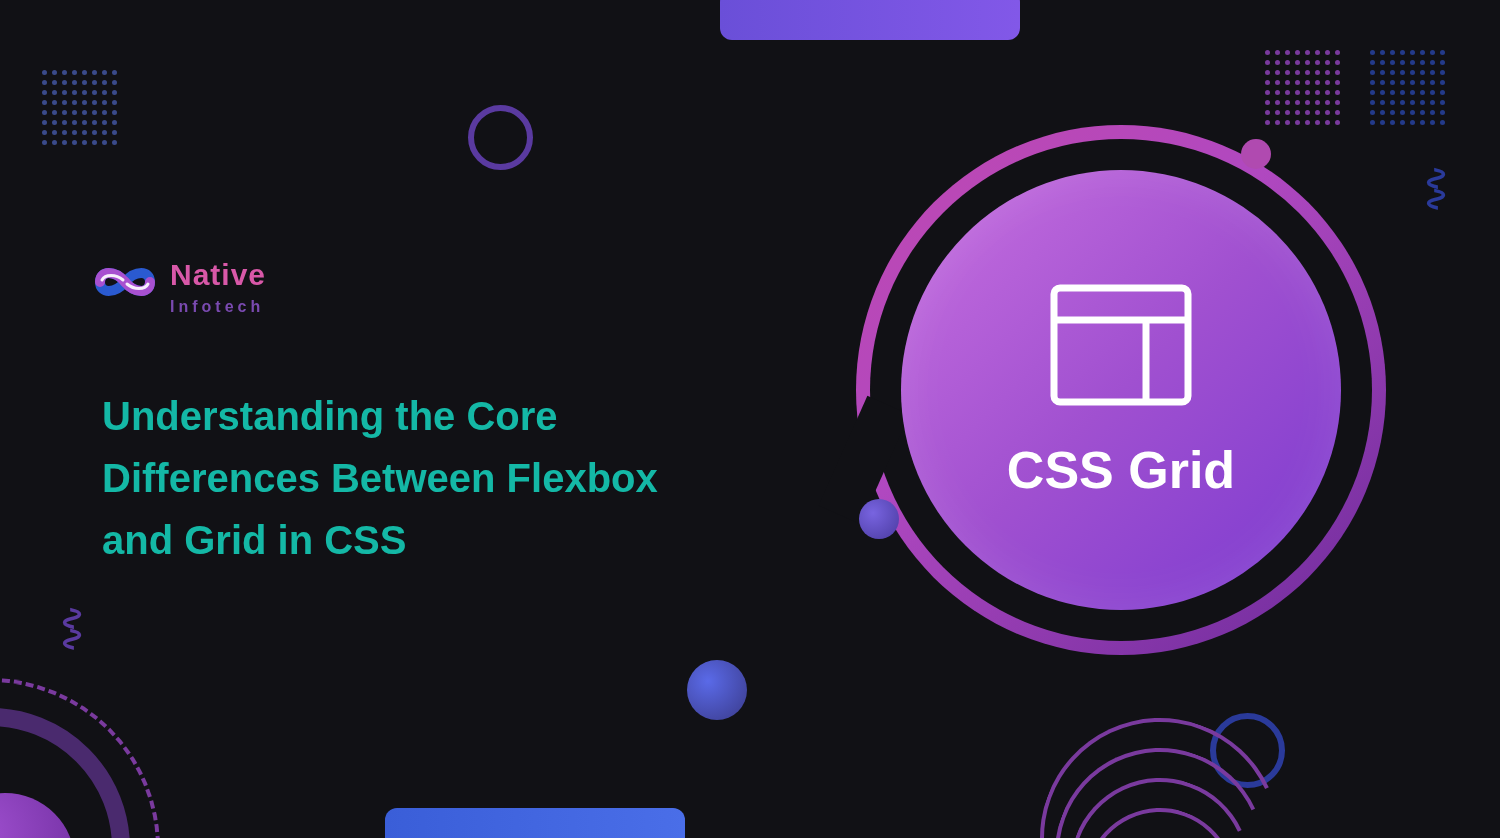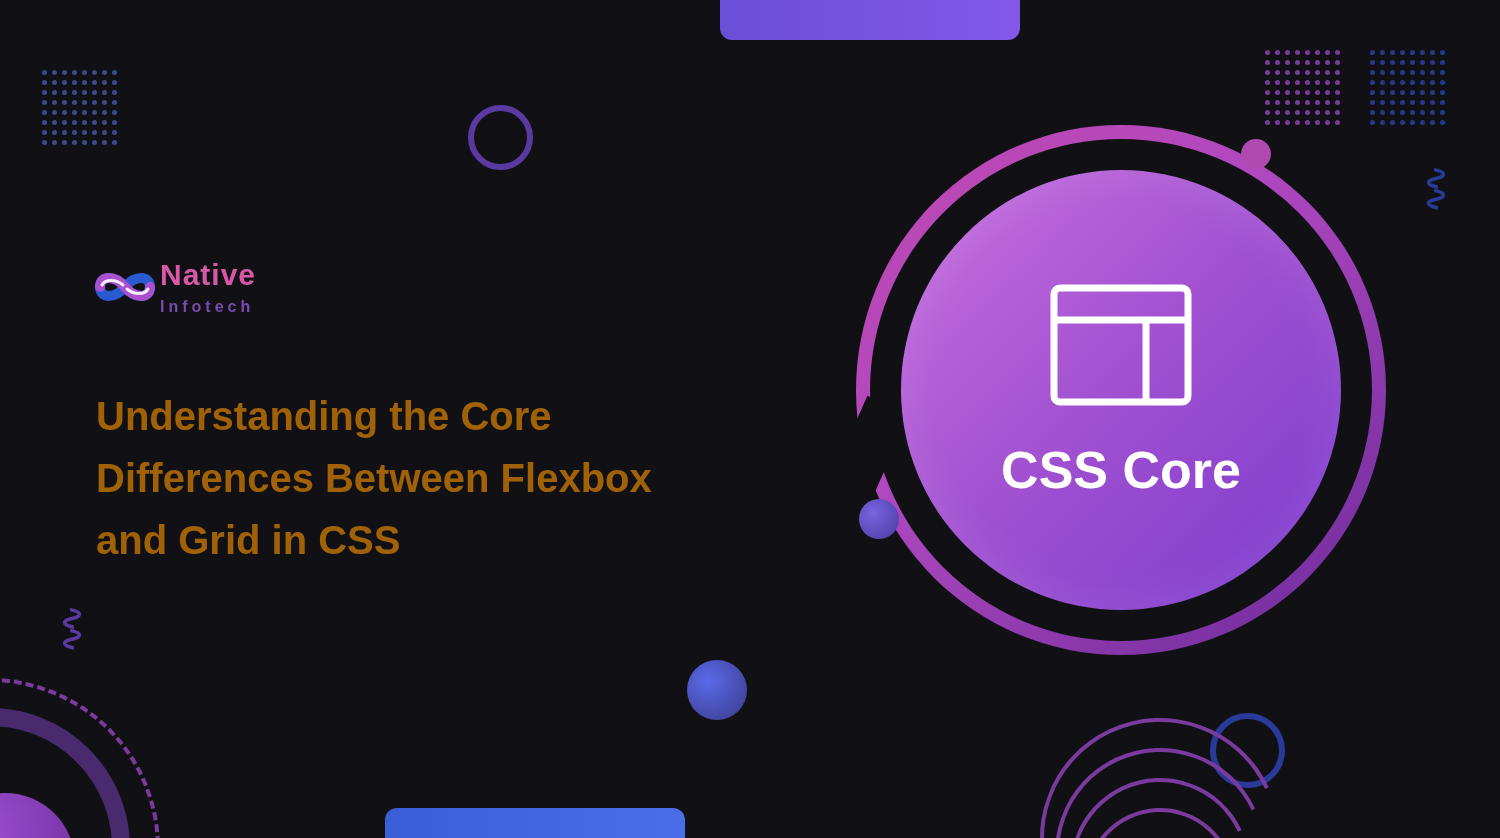--- a/index.html
+++ b/index.html
@@ -220,37 +220,37 @@
       font-size: 52px;
       font-weight: 700;
     }
 
     
     .logo {
       position: absolute;
       top: 260px;
       left: 90px;
       display: flex;
-      align-items: center;
+      gap: 10px;
     }
     .logo-text {
       display: flex;
       flex-direction: column;
       line-height: 1;
     }
     .logo-title { color: #d858a8; font-size: 30px; font-weight: 700; letter-spacing: 1px; }
     .logo-sub { color: #7a4ab0; font-size: 16px; letter-spacing: 4px; font-weight: 600; margin-top: 9px; }
 
     
     .heading {
       position: absolute;
       top: 385px;
-      left: 96px;
+      left: 102px;
       width: 630px;
-      color: #a16207;
+      color: #14b8a6;
       font-size: 40px;
       font-weight: 700;
       line-height: 1.55;
     }
   </style>
 </head>
 <body>
 
 <div class="top-bar"></div>
 <div class="bottom-bar"></div>
@@ -495,15 +495,15 @@
   <div class="outer-ring"></div>
   <div class="ring-gap"></div>
   <div class="ring-dot"></div>
   <div class="ring-dot-top"></div>
   <div class="feature-circle">
     <svg width="150" height="130" viewBox="0 0 150 130">
       <rect x="8" y="8" width="134" height="114" rx="6" fill="none" stroke="#fff" stroke-width="7"></rect>
       <line x1="8" y1="40" x2="142" y2="40" stroke="#fff" stroke-width="7"></line>
       <line x1="100" y1="40" x2="100" y2="122" stroke="#fff" stroke-width="7"></line>
     </svg>
-    <div class="feature-label">CSS Core</div>
+    <div class="feature-label">CSS Grid</div>
   </div>
 </div>
 
 </body></html>

